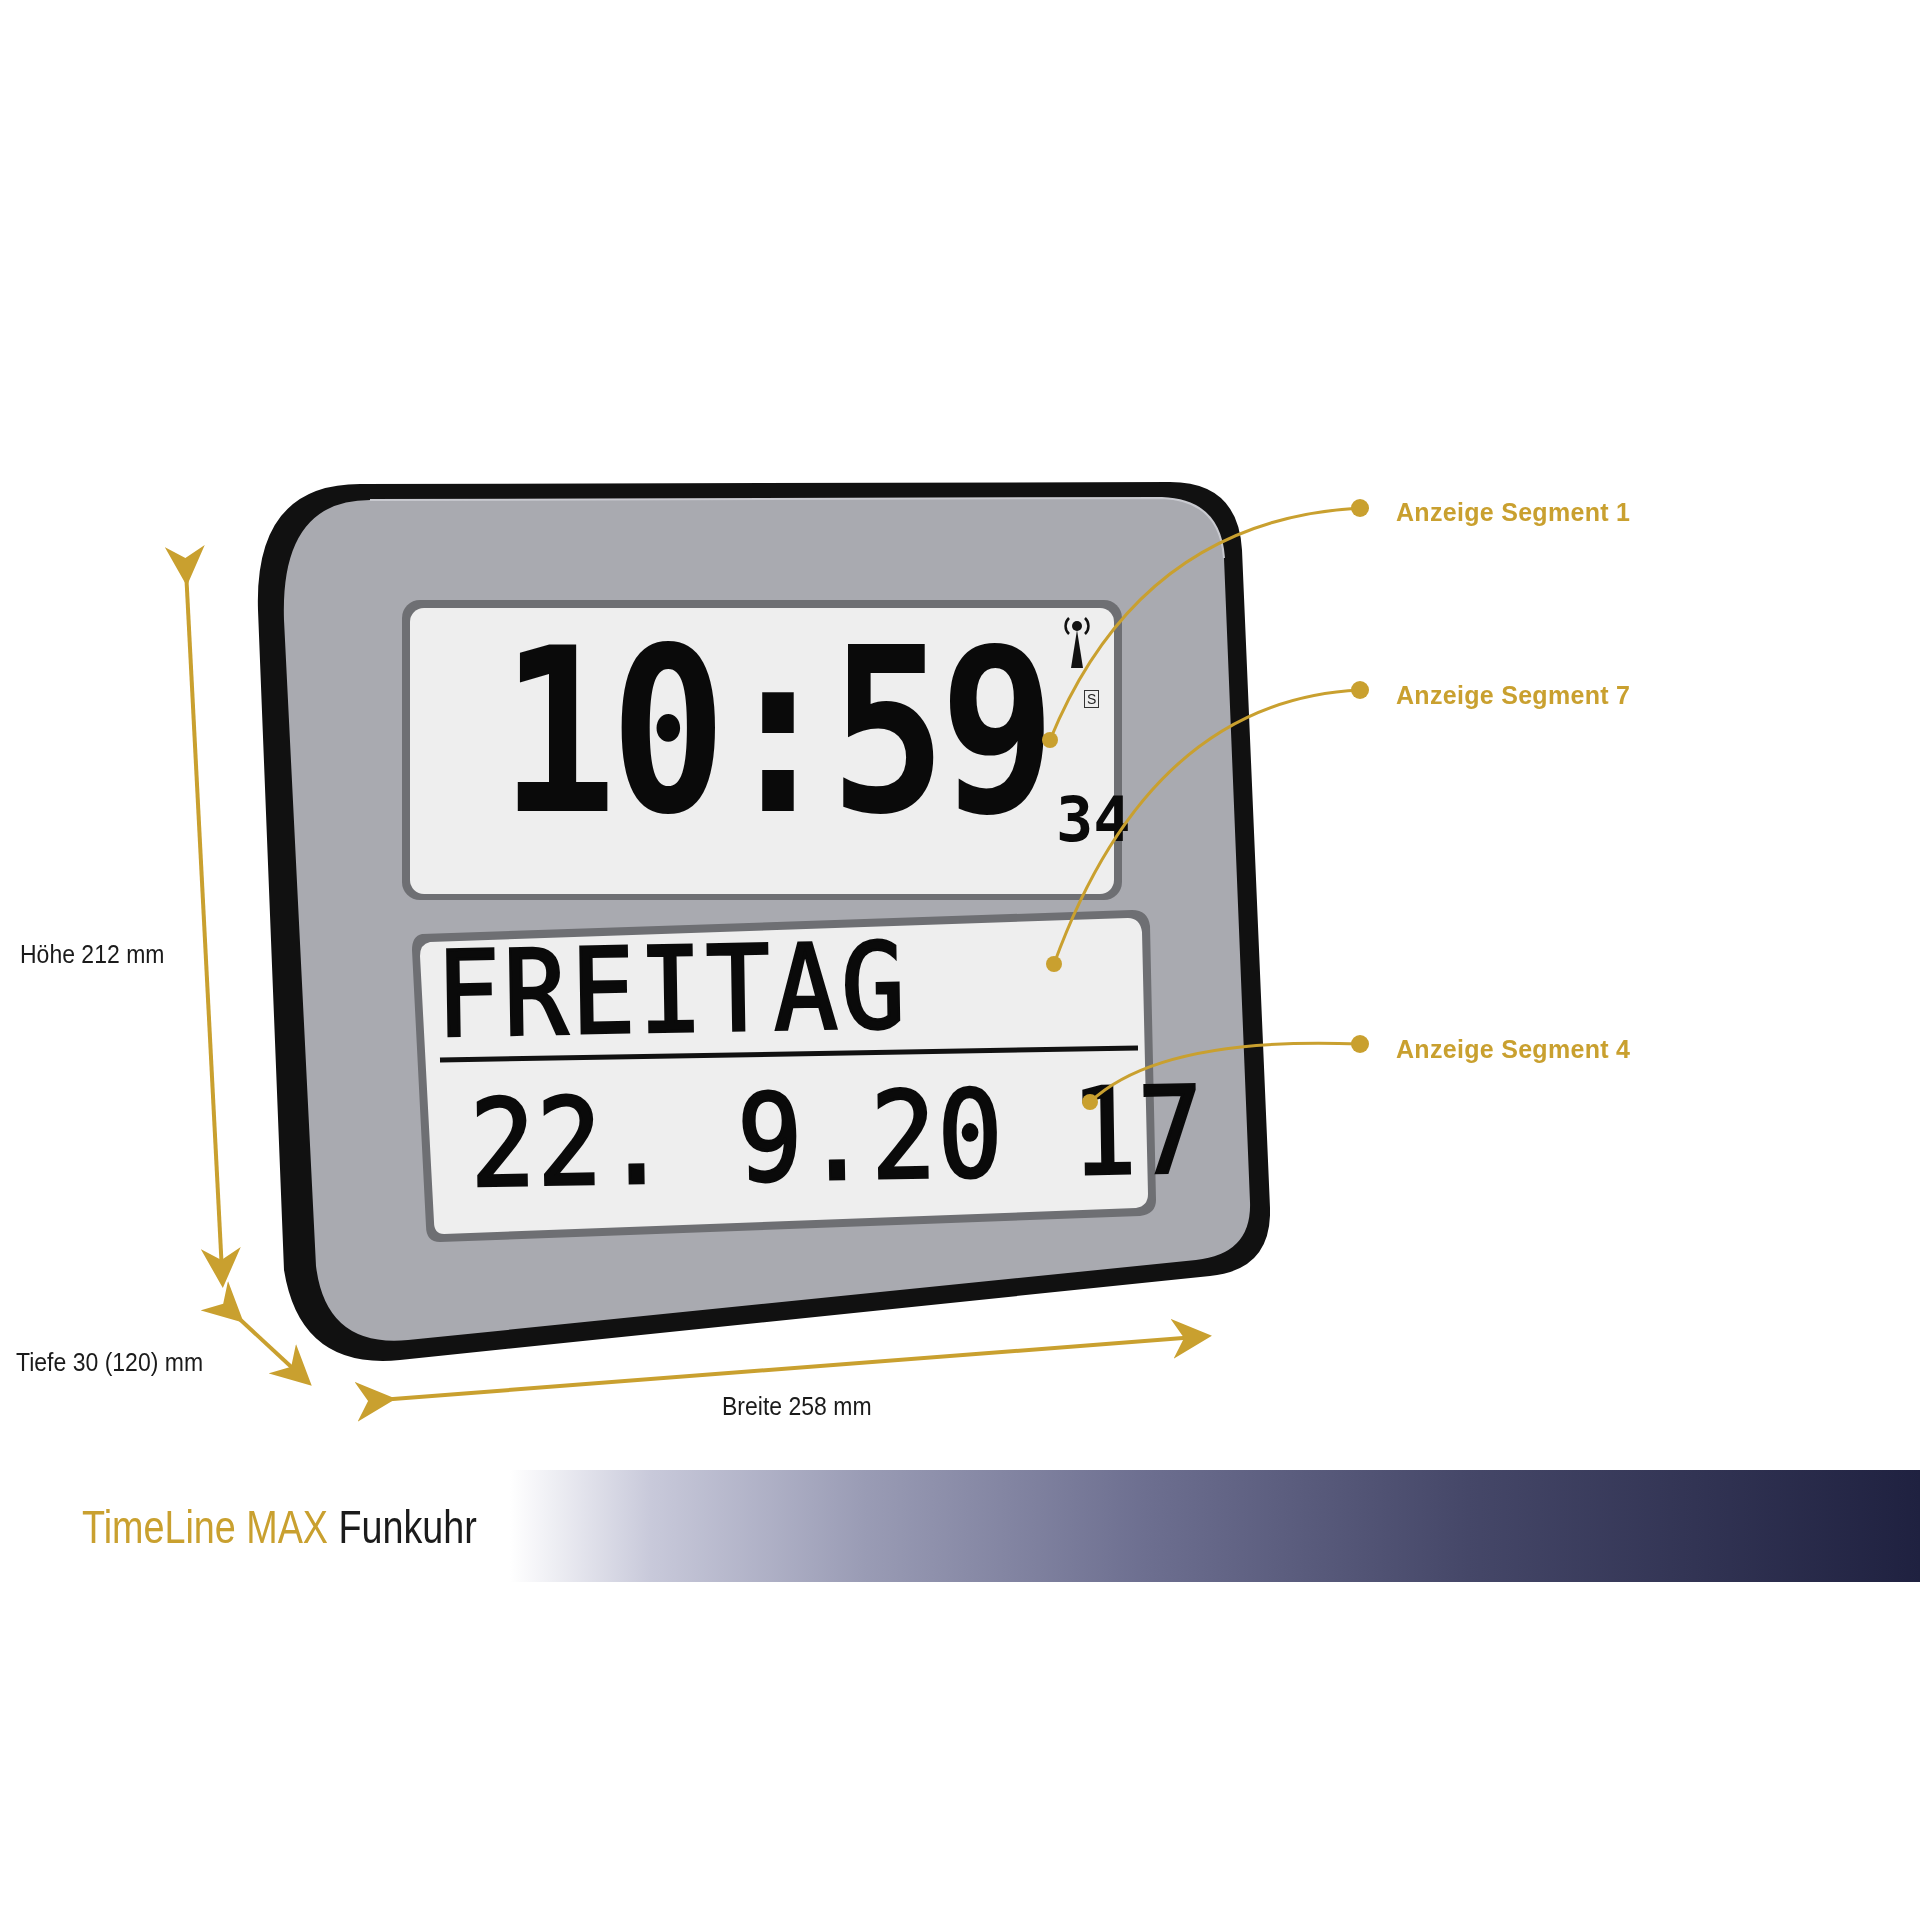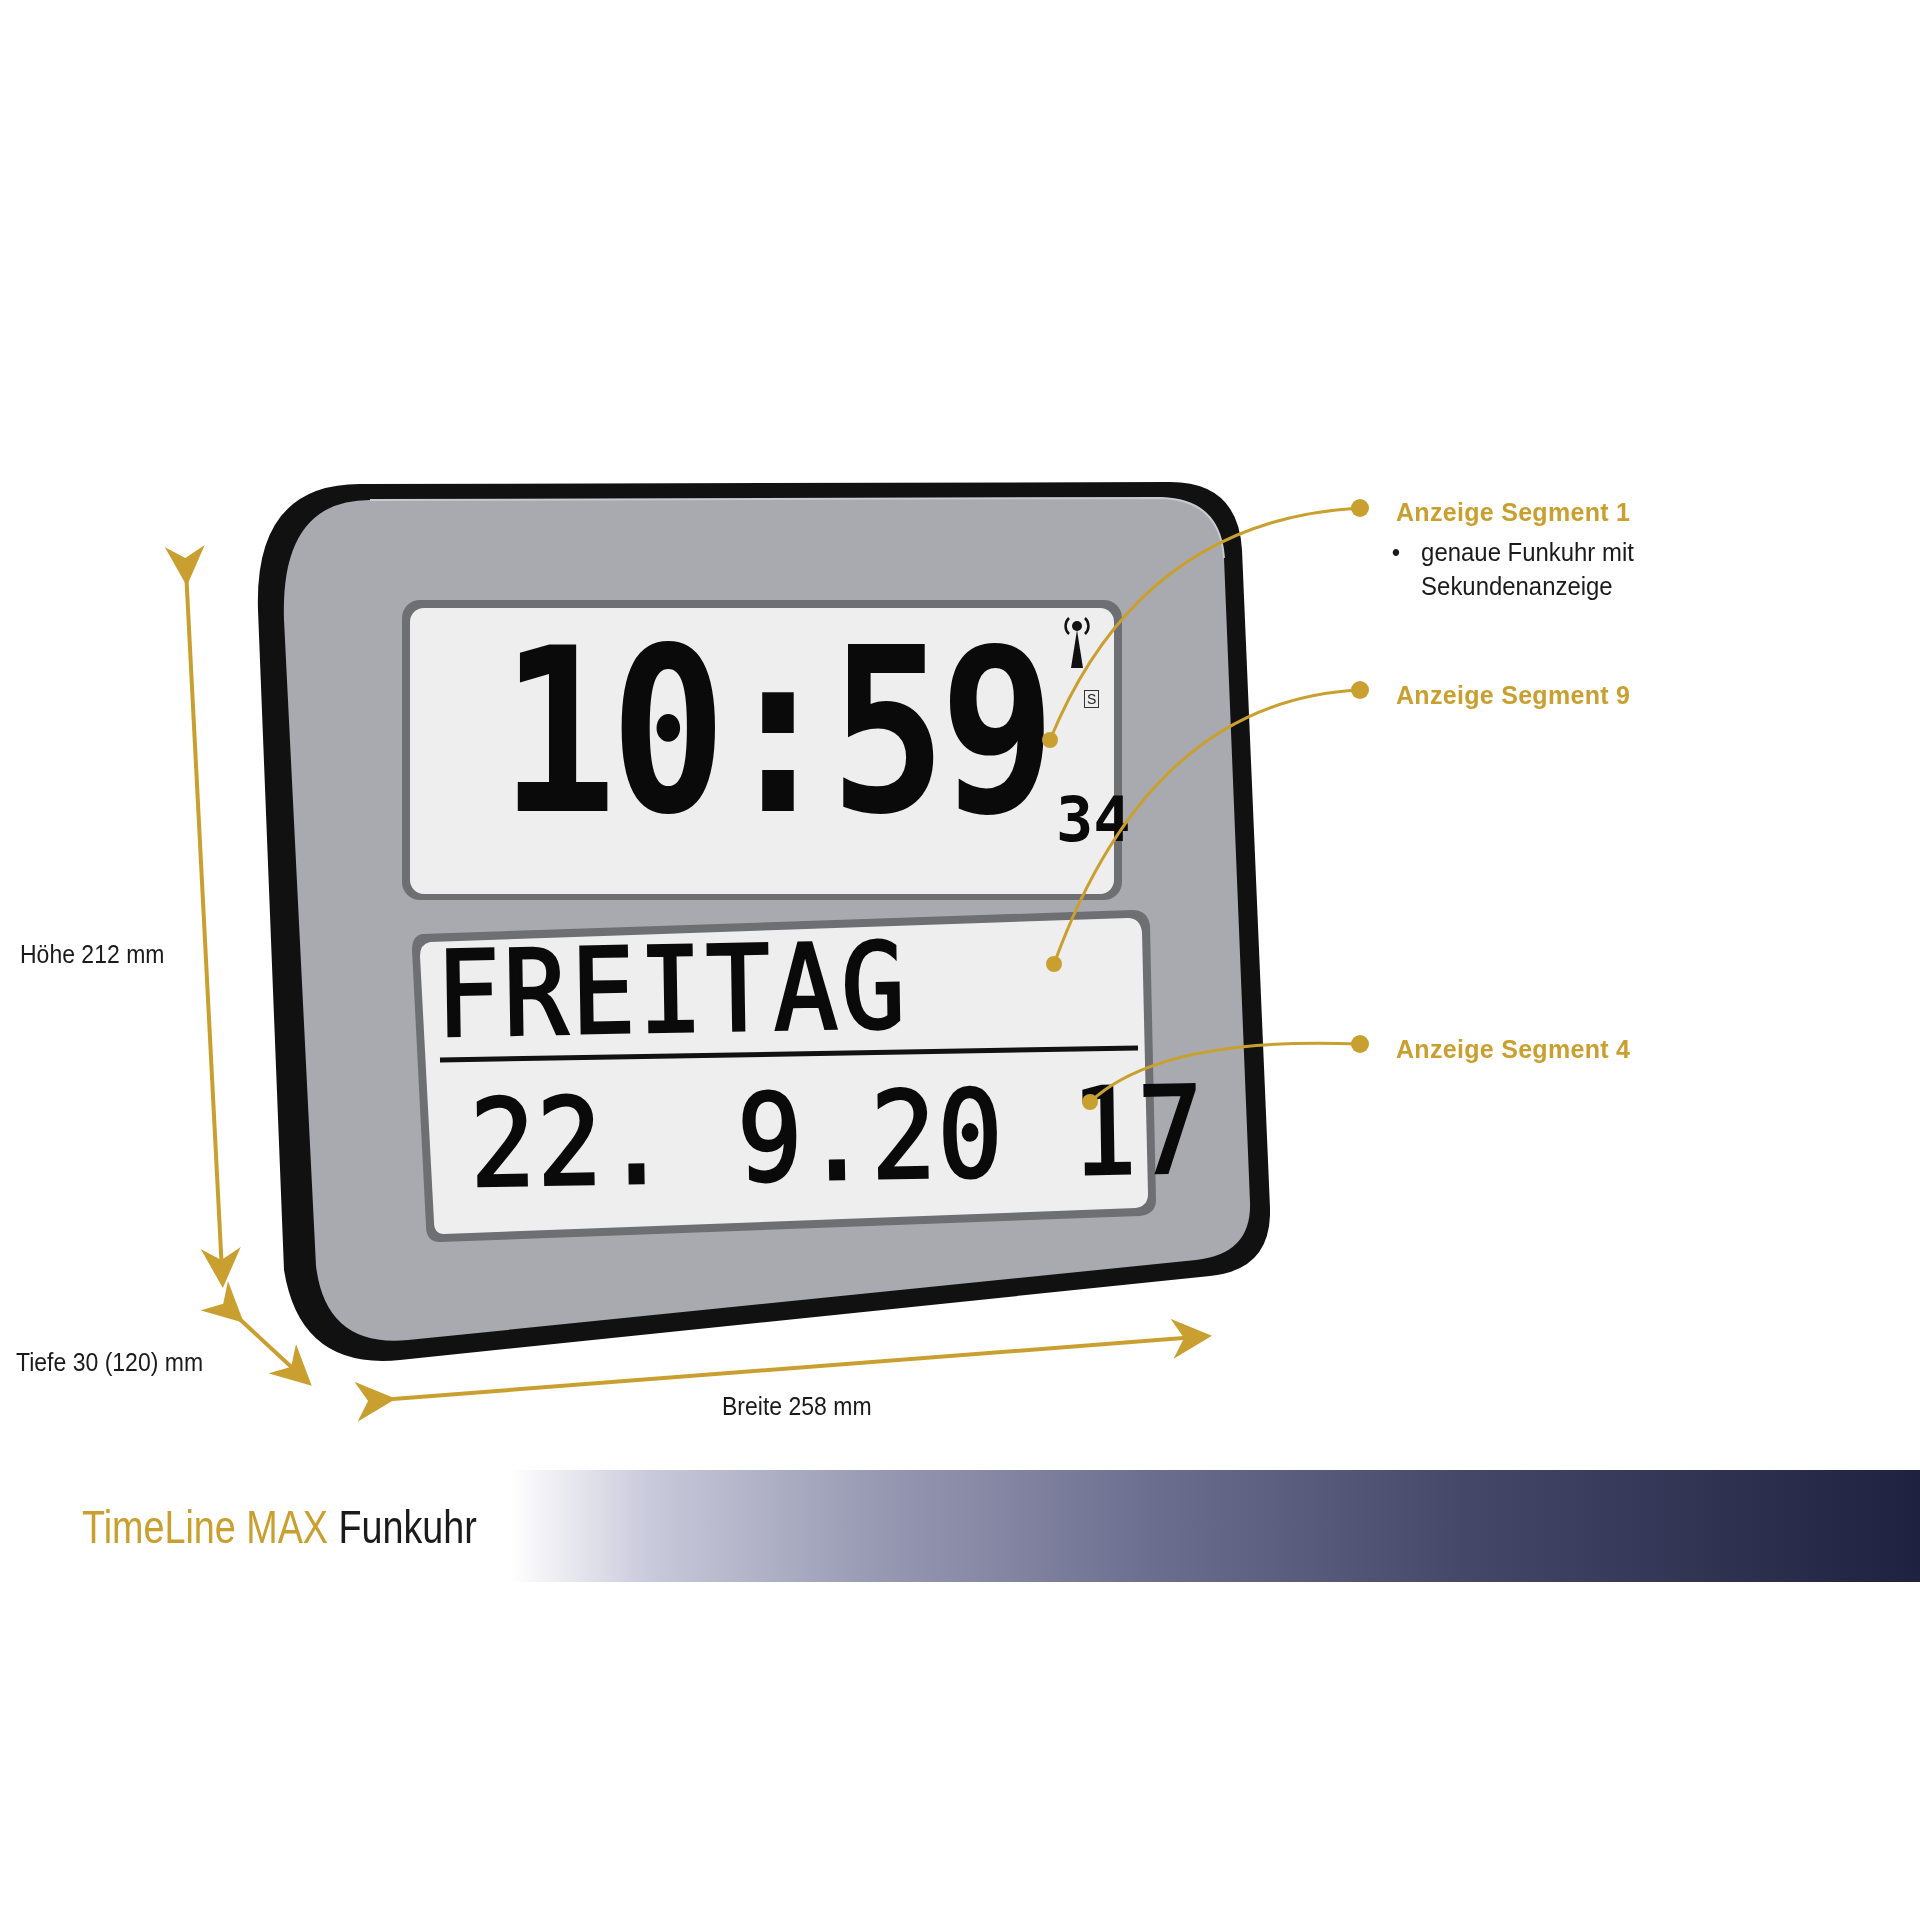--- a/index.html
+++ b/index.html
@@ -86,28 +86,24 @@
   <circle cx="1090" cy="1102" r="8" fill="#c9a02f"></circle>
   <circle cx="1360" cy="1044" r="9" fill="#c9a02f"></circle>
 </svg>
 
 <div class="dim-label" style="left:20px;top:940px;">Höhe 212 mm</div>
 <div class="dim-label" style="left:16px;top:1348px;">Tiefe 30 (120) mm</div>
 <div class="dim-label" style="left:722px;top:1392px;">Breite 258 mm</div>
 
 <div class="callout" style="top:490px;">
   <h3>Anzeige Segment 1</h3>
-  <ul>
-    <li>genaue Funkuhr mit</li>
-    <li class="cont1">Sekundenanzeige</li>
-  </ul>
 </div>
 
 <div class="callout" style="top:673px;">
-  <h3>Anzeige Segment 9</h3>
+  <h3>Anzeige Segment 7</h3>
 </div>
 
 <div class="callout" style="top:1027px;">
   <h3>Anzeige Segment 4</h3>
 </div>
 
 <div class="banner"></div>
 <div class="brand">
   <span class="gold">TimeLine MAX</span>
   <span class="dark">Funkuhr</span>

